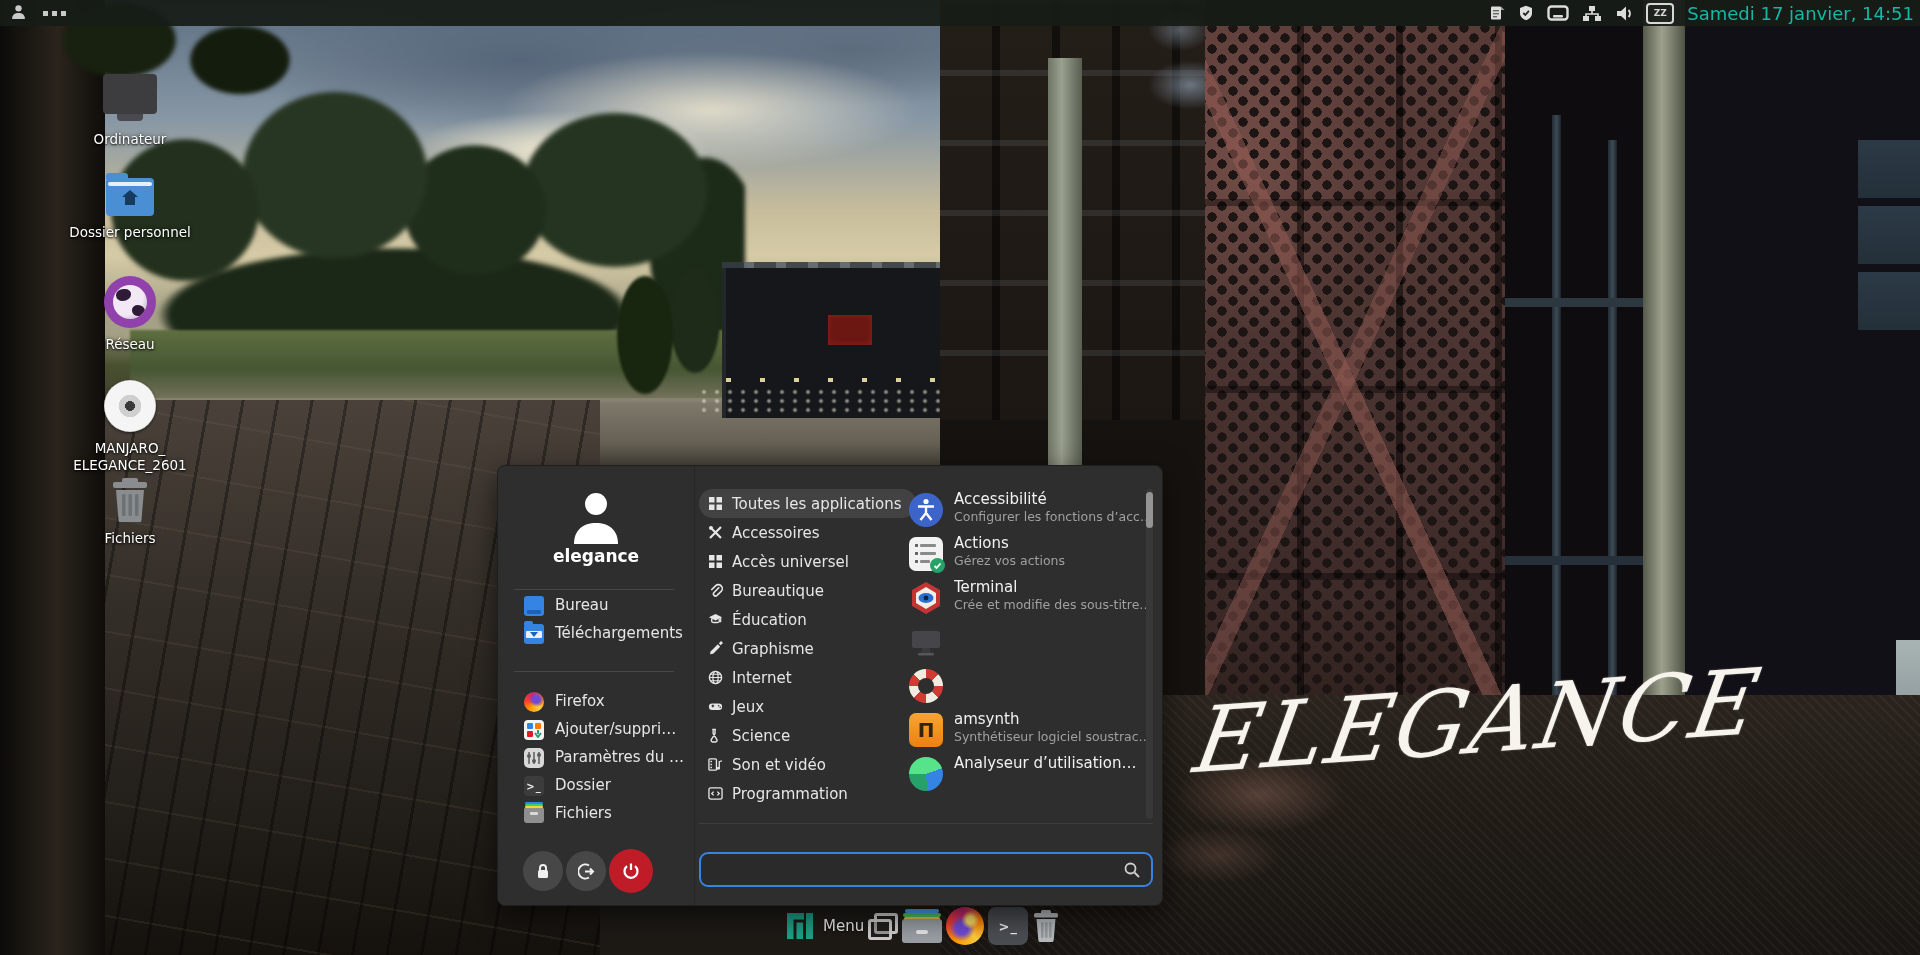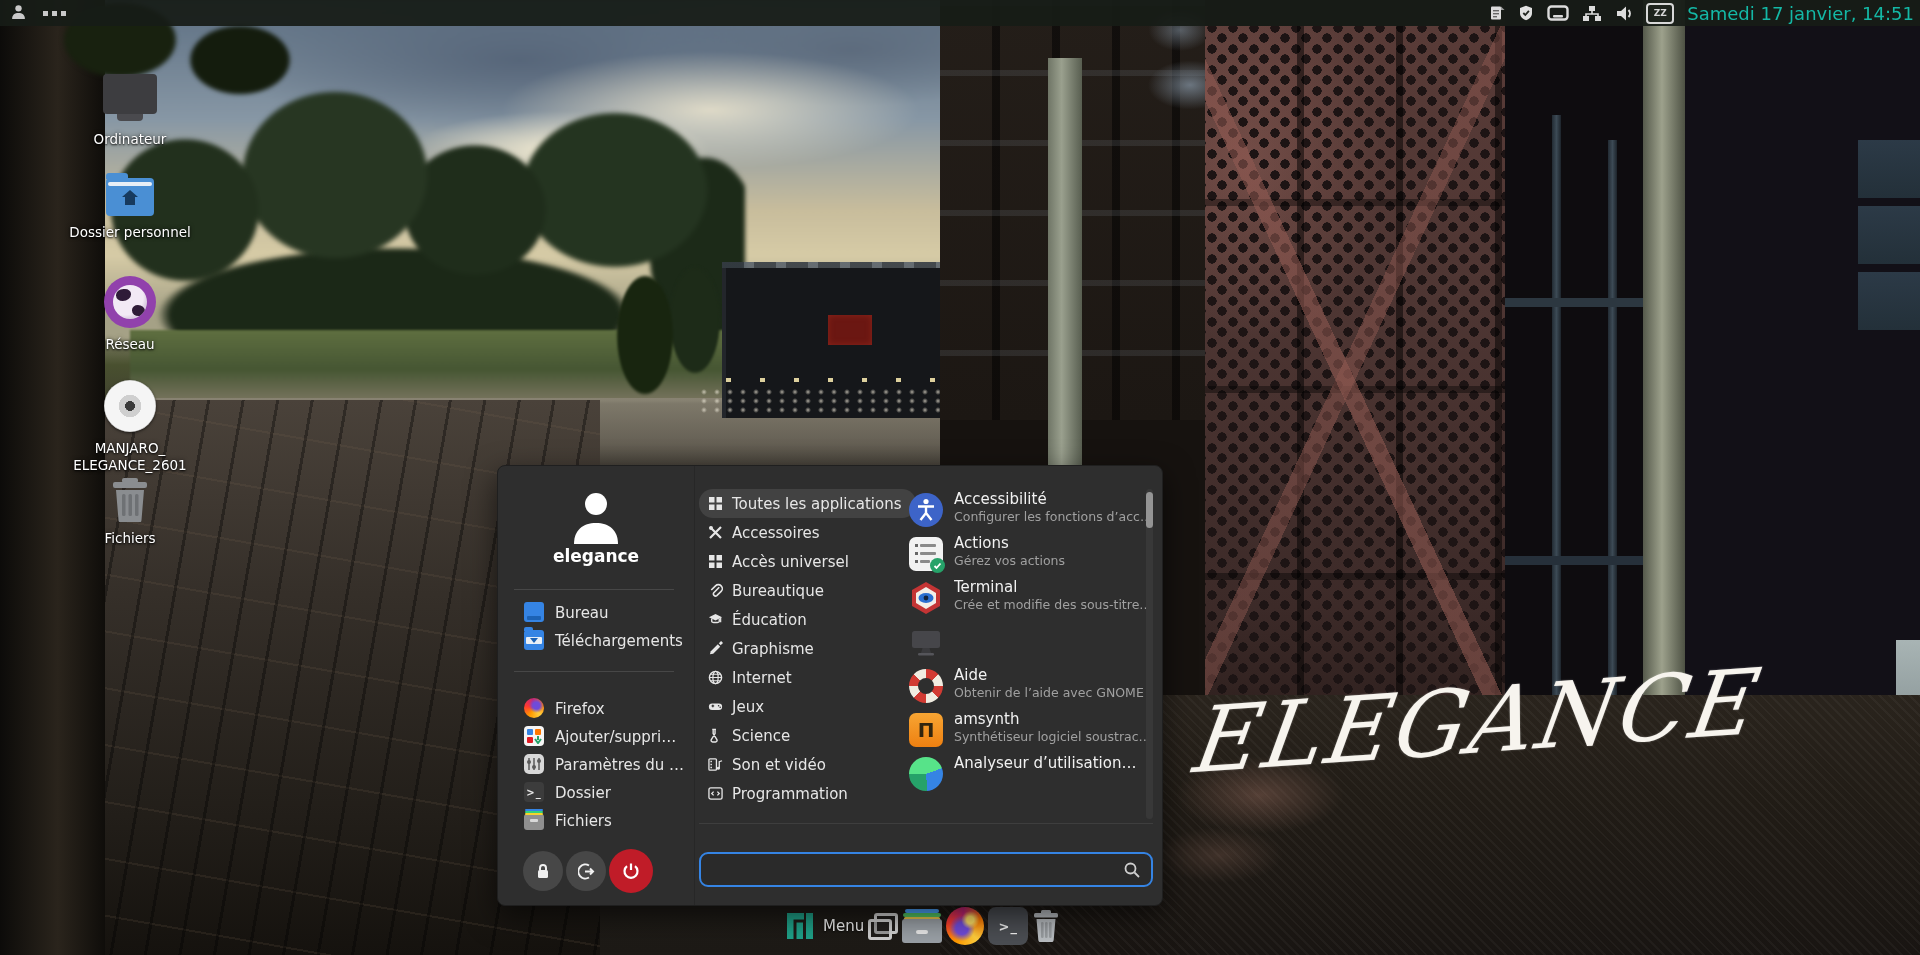--- a/index.html
+++ b/index.html
@@ -139,21 +139,21 @@
     box-shadow:0 1px 3px rgba(0,0,0,.6);}
   .trash-ic svg{display:block;margin:0 auto;}
 
   
   #menu{left:497px;top:465px;width:666px;height:441px;z-index:20;background:#2e2e2e;
     border:1px solid #1f1f1f;border-radius:8px;box-shadow:0 10px 30px rgba(0,0,0,.6);box-sizing:border-box;}
   #menu-left{position:absolute;left:0;top:0;width:196px;height:100%;border-right:1px solid #272727;}
   #menu-avatar{position:absolute;left:66px;top:22px;}
   #menu-user{position:absolute;left:0;top:80px;width:196px;text-align:center;color:#fff;font-weight:bold;font-size:17px;}
   .msep{position:absolute;left:16px;width:160px;height:1px;background:#474747;}
-  .mrow{position:absolute;left:26px;height:26px;display:flex;align-items:flex-end;gap:11px;color:#e6e6e6;font-size:15px;white-space:nowrap;cursor:default;}
+  .mrow{position:absolute;left:26px;height:26px;display:flex;align-items:flex-start;gap:11px;color:#e6e6e6;font-size:15px;white-space:nowrap;cursor:default;}
   .mini-ico{width:20px;height:20px;flex:0 0 20px;position:relative;}
   .session-btn{position:absolute;width:40px;height:40px;border-radius:50%;background:#474747;display:flex;align-items:center;justify-content:center;}
   #btn-power{width:44px;height:44px;background:#c01c28;}
   
   .cat{position:absolute;left:201px;height:29px;display:flex;align-items:center;gap:9px;
     color:#e6e6e6;font-size:15px;padding:0 14px 0 9px;border-radius:14px;white-space:nowrap;}
   .cat.selected{background:#424242;}
   .cat svg{flex:0 0 15px;}
   
   #apps-viewport{position:absolute;left:411px;top:23px;width:237px;height:330px;overflow:hidden;}
@@ -582,24 +582,20 @@
       <span class="app-ico ai-display">
         <svg width="34" height="34" viewBox="0 0 34 34">
             <rect x="3" y="6" width="28" height="17" rx="2.5" fill="#46464a"></rect>
             <path d="M12 28 h10 l-1.5-5 h-7 Z" fill="#3a3a3d"></path>
             <rect x="9" y="28" width="16" height="2.5" rx="1.2" fill="#55555a"></rect>
           </svg>
       </span>
     </div>
     <div class="app-row">
       <span class="app-ico ai-help"></span>
-      <span class="app-txt">
-        <div class="app-name">Aide</div>
-        <div class="app-desc">Obtenir de l’aide avec GNOME</div>
-      </span>
     </div>
     <div class="app-row">
       <span class="app-ico ai-amsynth">Π</span>
       <span class="app-txt">
         <div class="app-name">amsynth</div>
         <div class="app-desc">Synthétiseur logiciel soustrac…</div>
       </span>
     </div>
     <div class="app-row">
       <span class="app-ico ai-usage"></span>

